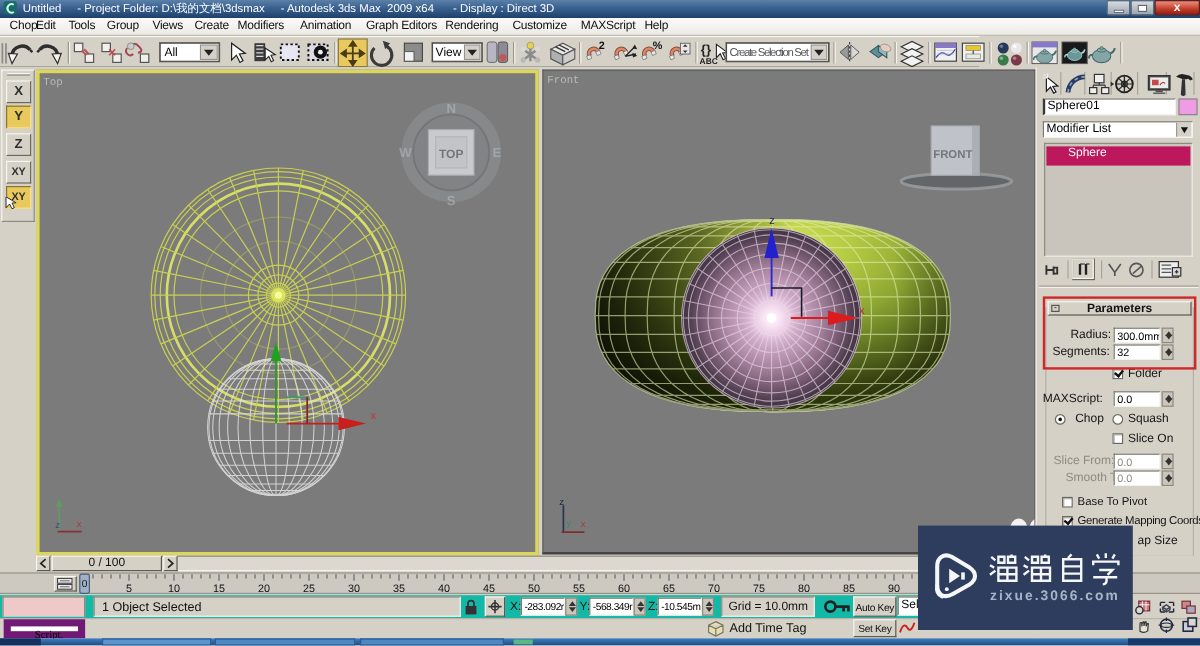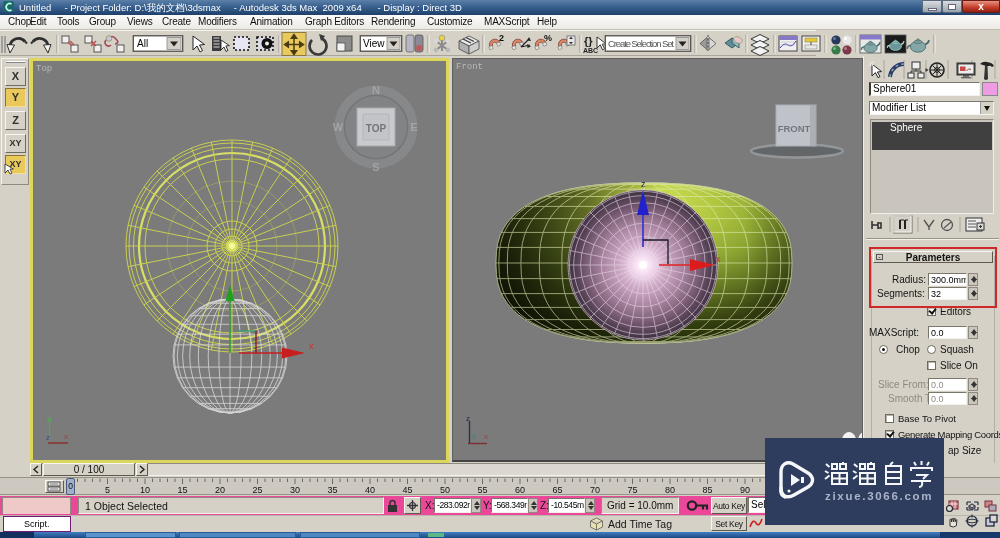--- a/index.html
+++ b/index.html
@@ -22,21 +22,21 @@
 .spin:before{top:2px;border-bottom:4px solid #333}
 .spin:after{bottom:2px;border-top:4px solid #333}
 .cb{position:absolute;width:9px;height:9px;background:#fff;border:1px solid #6e6a60;box-shadow:inset 1px 1px 0 #b8b4aa}
 .cb.c:after{content:"";position:absolute;left:1px;top:0px;width:5px;height:3px;border-left:2px solid #111;border-bottom:2px solid #111;transform:rotate(-50deg)}
 .rad{position:absolute;width:9px;height:9px;border-radius:50%;background:#fff;border:1px solid #6e6a60}
 .rad.c:after{content:"";position:absolute;left:2px;top:2px;width:3px;height:3px;border-radius:50%;background:#111}
 .btn3{position:absolute;background:#d5d1c7;border:1px solid #5e5a50;border-top-color:#f8f6f1;border-left-color:#f8f6f1;font-size:10px;color:#111;text-align:center}
 .sunk{position:absolute;background:#d5d1c7;border:1px solid #8e8a80;border-bottom-color:#f4f2ec;border-right-color:#f4f2ec;font-size:10px;color:#111}
 .tslider{left:0;top:463px;width:1000px;height:14px;background:#d5d1c7}
 .trackbar{left:0;top:477px;width:1000px;height:18px;background:#cdc9c0;border-top:1px solid #96928a;border-bottom:1px solid #96928a}
-.status1{left:0;top:496px;width:836px;height:19px;background:#ec4899}
+.status1{left:0;top:496px;width:836px;height:19px;background:#14b8a6}
 .status2{left:0;top:515px;width:1000px;height:17px;background:#d5d1c7;border-top:1px solid #b9b5ab}
 .taskbar{left:0;top:532px;width:1000px;height:6px;background:linear-gradient(180deg,#3f7ec0,#1c4a82)}
 .wm{left:765px;top:438px;width:179px;height:87px;background:#2e3d5e;z-index:50}
 .redbox{position:absolute;border:2px solid #d02828;z-index:30}
 </style></head><body>
 <div id="app">
     <div class="abs titlebar">
       <svg width="14" height="14" style="position:absolute;left:2px;top:0px">
         <rect x="1" y="1" width="11" height="11" rx="2" fill="#1a6a6a"></rect>
         <path d="M9.5 4 a3.5 3.5 0 1 0 0 6" fill="none" stroke="#cfe" stroke-width="1.6"></path>
@@ -423,21 +423,21 @@
         <rect x="97" y="19" width="10" height="1.4" fill="#666"></rect>
         <path d="M116 6 q3 -3 7 -2 l4 1 q2 1 3 3 l-2 1 q-2 -2 -3 -1 l-3 0 Z" fill="#222"></path>
         <path d="M121 8 l-1 13 q2 2 4 0 l-0.5 -13 Z" fill="#333"></path>
       </svg>
       <div class="fld" style="left:5px;top:26px;width:111px;height:14px;border-left:2px solid #3a3832;line-height:12px">Sphere01</div>
       <div style="position:absolute;left:118px;top:26px;width:16px;height:14px;background:#ee9ce4;border:1px solid #888"></div>
       <div class="fld" style="left:5px;top:45px;width:125px;height:14px;line-height:12px">Modifier List<div style="position:absolute;right:0;top:0;width:13px;height:12px;background:#d5d1c7;border-left:1px solid #999">
           <div style="position:absolute;left:3px;top:4px;border-left:3.5px solid transparent;border-right:3.5px solid transparent;border-top:5px solid #111"></div>
         </div></div>
       <div style="position:absolute;left:6px;top:63px;width:124px;height:95px;background:#c9c5bd;border:1px solid #8e8a80;border-bottom-color:#f0eee8;border-right-color:#f0eee8">
-        <div style="position:absolute;left:1px;top:2px;width:120px;height:28px;background:#404040;color:#fff;font-size:10px;line-height:12px;padding-left:18px">Sphere</div>
+        <div style="position:absolute;left:1px;top:2px;width:120px;height:16px;background:#be185d;color:#fff;font-size:10px;line-height:12px;padding-left:18px">Sphere</div>
       </div>
       <svg width="137" height="21" viewBox="0 0 137 21" style="position:absolute;left:2px;top:158px">
         <path d="M6 7 v8 M6 11 h6 M12 8 v7 M12 9 h3 v5 h-3" stroke="#333" stroke-width="1.6" fill="none"></path>
         <line x1="24" y1="3" x2="24" y2="18" stroke="#a8a49a"></line>
         <rect x="28" y="2" width="18" height="17" fill="#d5d1c7" stroke="#6e6a60"></rect>
         <rect x="28" y="2" width="17" height="16" fill="none" stroke="#f6f4ee"></rect>
         <path d="M34 6 v9 M39 6 v9" stroke="#222" stroke-width="2"></path>
         <path d="M34 6 h4 M39 6 h3" stroke="#222" stroke-width="1"></path>
         <line x1="52" y1="3" x2="52" y2="18" stroke="#a8a49a"></line>
         <path d="M58 6 l5 7 5 -7 M63 13 v3" stroke="#555" stroke-width="1.4" fill="none"></path>
@@ -454,21 +454,21 @@
       <div class="btn3" style="left:9px;top:195px;width:120px;height:12px;font-weight:bold;line-height:11px">Parameters</div>
       <div style="position:absolute;left:12px;top:198px;width:7px;height:6px;border:1px solid #555;background:#d5d1c7;font-size:7px;line-height:4px;text-align:center">-</div>
       <div class="redbox" style="left:5px;top:191px;width:128px;height:61px"></div>
       <div class="lbl" style="left:28px;top:218px">Radius:</div>
       <div class="fld" style="left:64px;top:217px;width:39px;height:13px;font-size:9px;line-height:12px">300.0mm</div>
       <div class="spin" style="left:104px;top:217px;height:13px"></div>
       <div class="lbl" style="left:13px;top:232px">Segments:</div>
       <div class="fld" style="left:64px;top:231px;width:39px;height:13px;font-size:9px;line-height:12px">32</div>
       <div class="spin" style="left:104px;top:231px;height:13px"></div>
       <div class="cb c" style="left:63px;top:251px"></div>
-      <div class="lbl" style="left:76px;top:250px">Editors</div>
+      <div class="lbl" style="left:76px;top:250px">Folder</div>
       <div class="lbl" style="left:5px;top:271px">MAXScript:</div>
       <div class="fld" style="left:64px;top:270px;width:39px;height:13px;font-size:9px;line-height:12px">0.0</div>
       <div class="spin" style="left:104px;top:270px;height:13px"></div>
       <div class="rad c" style="left:15px;top:289px"></div>
       <div class="lbl" style="left:32px;top:288px">Chop</div>
       <div class="rad" style="left:63px;top:289px"></div>
       <div class="lbl" style="left:76px;top:288px">Squash</div>
       <div class="cb" style="left:63px;top:305px"></div>
       <div class="lbl" style="left:76px;top:304px">Slice On</div>
       <div class="lblg" style="left:14px;top:323px">Slice From:</div>
@@ -637,21 +637,21 @@
       <div class="spin" style="left:585px;top:2px;height:15px"></div>
       <div class="sunk" style="left:601px;top:1px;width:78px;height:17px;line-height:16px;padding-left:5px">Grid = 10.0mm</div>
       <svg width="26" height="13" style="position:absolute;left:686px;top:3px">
         <circle cx="6" cy="6.5" r="4.2" fill="none" stroke="#222" stroke-width="2.2"></circle>
         <path d="M10 6.5 h12 M17 6.5 v4 M21 6.5 v4" stroke="#222" stroke-width="2.2"></path>
       </svg>
       <div class="btn3" style="left:711px;top:1px;width:36px;height:17px;line-height:16px;font-size:8.5px;letter-spacing:-0.3px">Auto Key</div>
       <div class="fld" style="left:748px;top:1px;width:30px;height:16px;line-height:14px">Sele</div>
     </div>
     <div class="abs status2">
-      <div style="position:absolute;left:3px;top:0px;width:68px;height:16px;background:#fff;border:1px solid #701a75;font-family:Liberation Sans, sans-serif;font-size:9px;line-height:14px;padding-left:20px">Script.</div>
+      <div style="position:absolute;left:3px;top:0px;width:68px;height:16px;background:#fff;border:6px solid #701a75;font-family:Liberation Serif, serif;font-size:9px;line-height:14px;padding-left:20px">Script.</div>
       <svg width="15" height="14" style="position:absolute;left:589px;top:1px">
         <path d="M7.5 1 l6 3 v6 l-6 3 -6 -3 v-6 Z M1.5 4 l6 3 6 -3 M7.5 7 v6" fill="#e8e0b0" stroke="#776" stroke-width="1"></path>
       </svg>
       <div class="lbl" style="left:608px;top:2px;font-size:10.5px">Add Time Tag</div>
       <div class="btn3" style="left:711px;top:0px;width:36px;height:15px;line-height:14px;font-size:8.5px;letter-spacing:-0.3px">Set Key</div>
       <svg width="14" height="13" style="position:absolute;left:749px;top:1px">
         <path d="M1 10 q3 -9 6 -4 t6 -4" fill="none" stroke="#c22" stroke-width="1.6"></path>
       </svg>
     </div>
     <svg width="55" height="34" viewBox="0 0 55 34" style="position:absolute;left:945px;top:498px">

